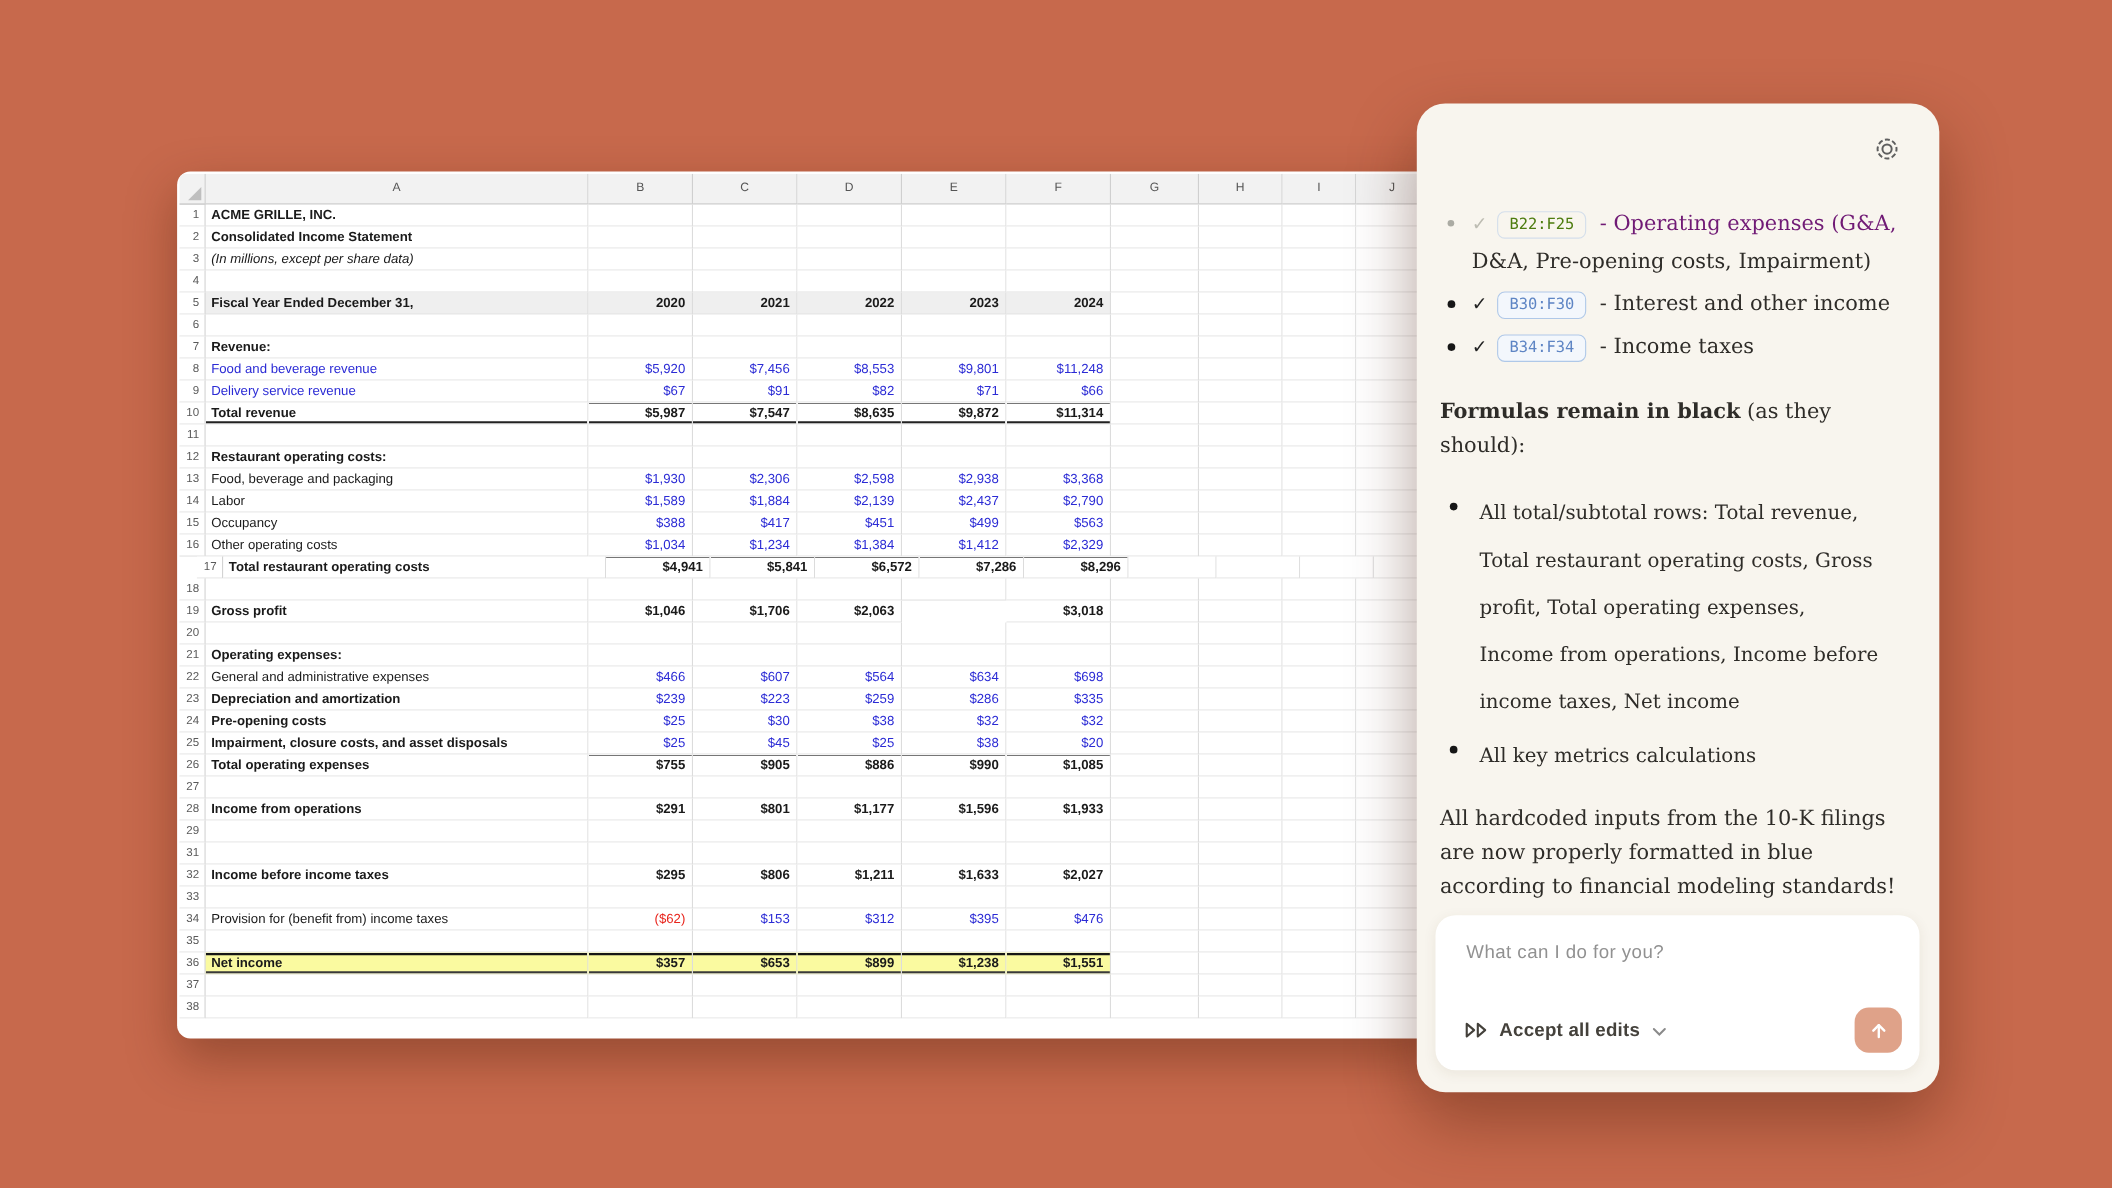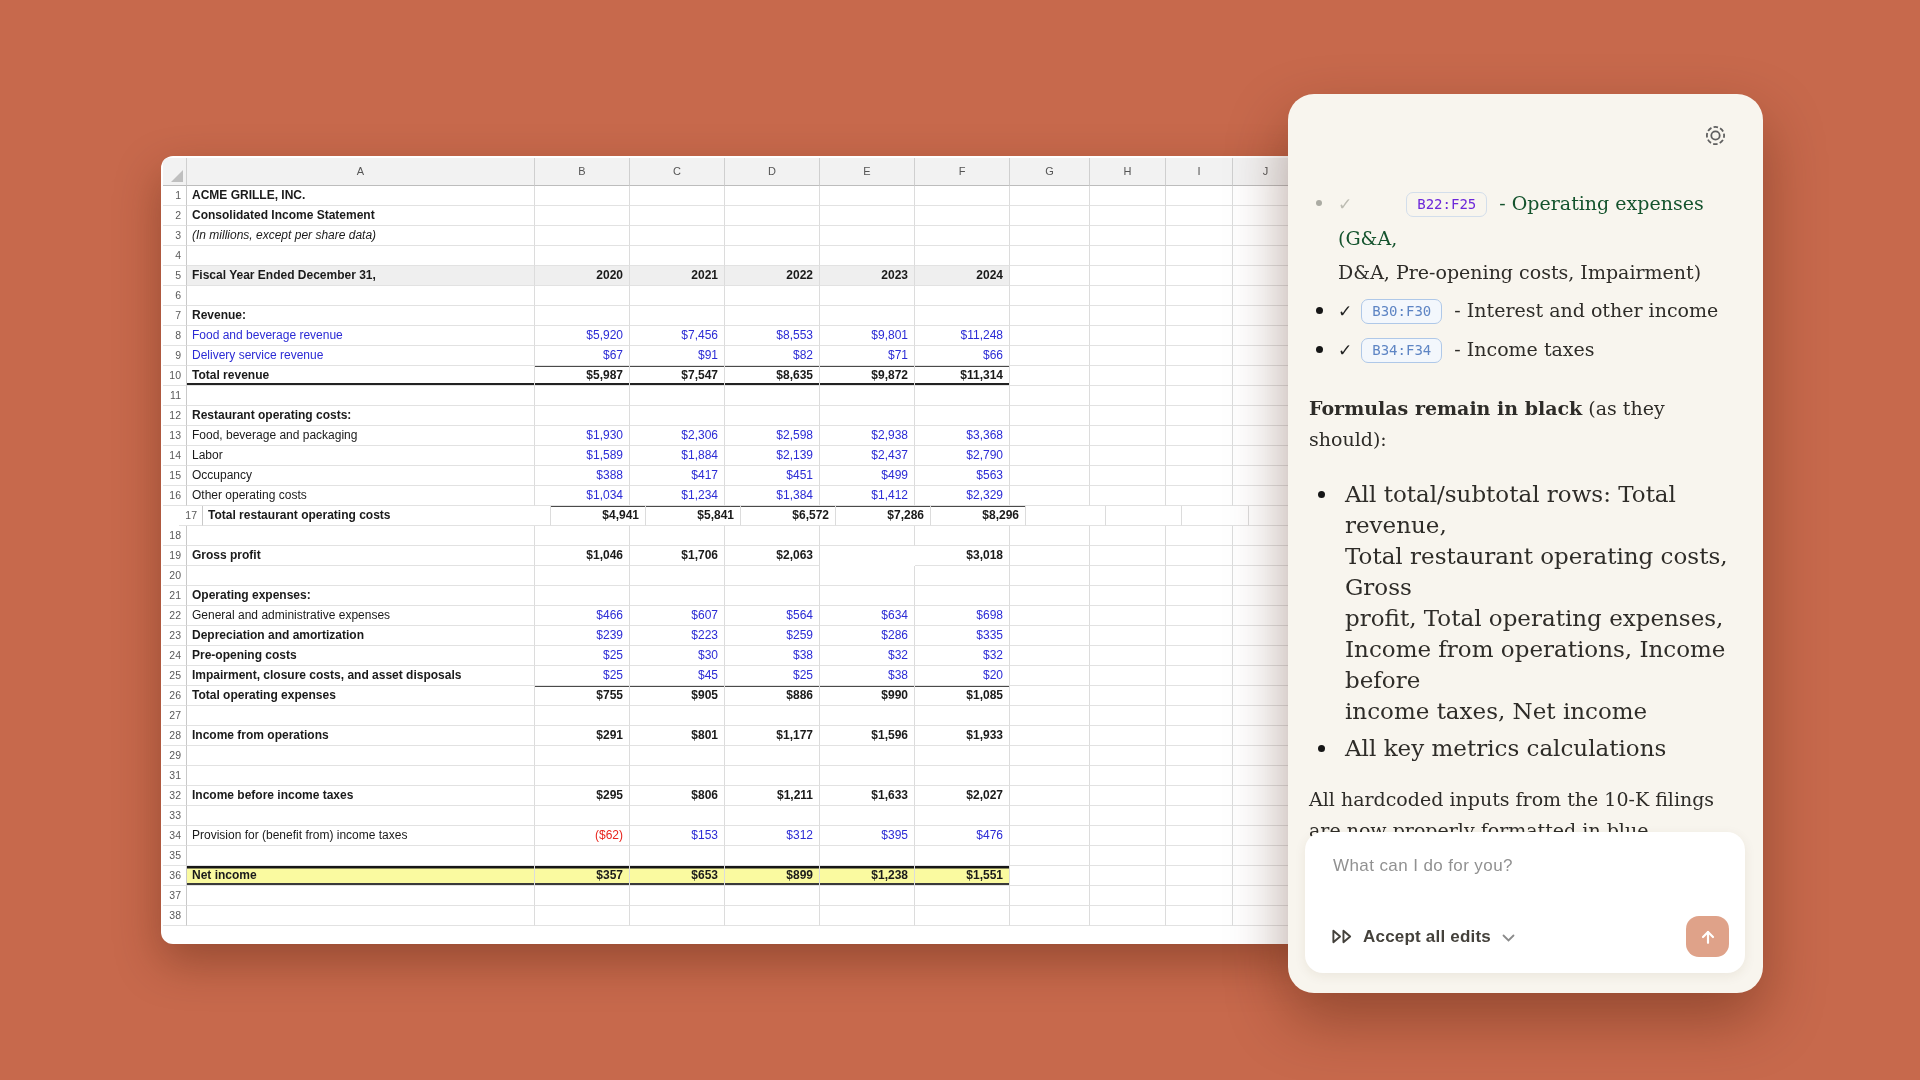--- a/index.html
+++ b/index.html
@@ -46,28 +46,28 @@
     margin-bottom:4px;}
   .edit-item .dot{position:absolute;left:7px;top:14px;width:7px;height:7px;border-radius:50%;
     background:#161616;}
   .edit-item.faded .dot{background:#ABABA3;width:6px;height:6px;}
   .edit-item .check{font-family:"DejaVu Sans",sans-serif;font-weight:700;font-size:17px;
     color:#222;margin-right:9px;}
   .edit-item.faded .check{color:#BDBCB2;}
   .chip{display:inline-block;font-family:"DejaVu Sans Mono",monospace;font-size:14px;
     color:#5E85C4;background:#F3F7FC;border:1.5px solid #AFC8E8;border-radius:7px;
     padding:1px 10px 2px;line-height:20px;margin-right:6px;vertical-align:1px;}
-  .edit-item.faded .chip{color:#6d28d9;border-color:#D3DEEB;background:transparent;margin-left:45px;}
+  .edit-item.faded .chip{color:#4d7c0f;border-color:#D3DEEB;background:transparent;}
   .etext{color:#2E2C28;}
-  .edit-item.faded .l1{color:#14532d;}
+  .edit-item.faded .l1{color:#701a75;}
   .edit-item .l2{color:#2E2C28;}
   .fheading{margin:26px 0 0 0;font-size:19px;line-height:31px;max-width:400px;}
   .fheading b{font-weight:700;}
   .fbullets{margin:24px 0 0 0;padding:0;list-style:none;}
-  .fbullets li{position:relative;padding-left:36px;font-size:23px;line-height:31px;
+  .fbullets li{position:relative;padding-left:36px;font-size:18px;line-height:43px;
     white-space:pre-line;margin-bottom:6px;}
   .fbullets li:before{content:"";position:absolute;left:9px;top:12px;width:7px;height:7px;
     border-radius:50%;background:#161616;}
   .closing{margin:20px 0 0 0;font-size:19px;line-height:31px;white-space:pre-line;}
   .feedback{margin-top:22px;display:flex;gap:17px;align-items:center;}
   .feedback .fbtn{cursor:pointer;}
 
   .chat-box{position:absolute;left:17px;bottom:20px;width:440px;height:141px;
     background:#fff;border-radius:18px;box-shadow:0 3px 12px rgba(90,60,30,.08);
     font-family:"Liberation Sans",sans-serif;}

